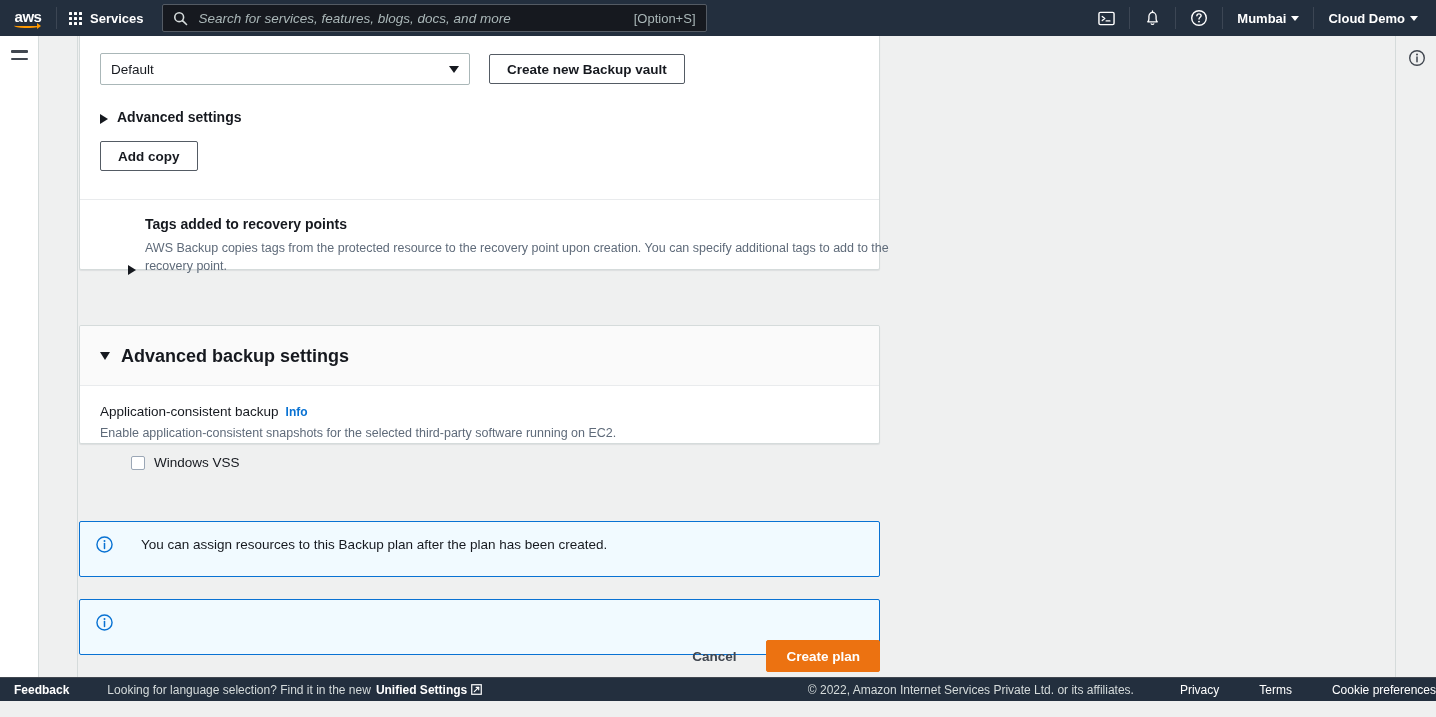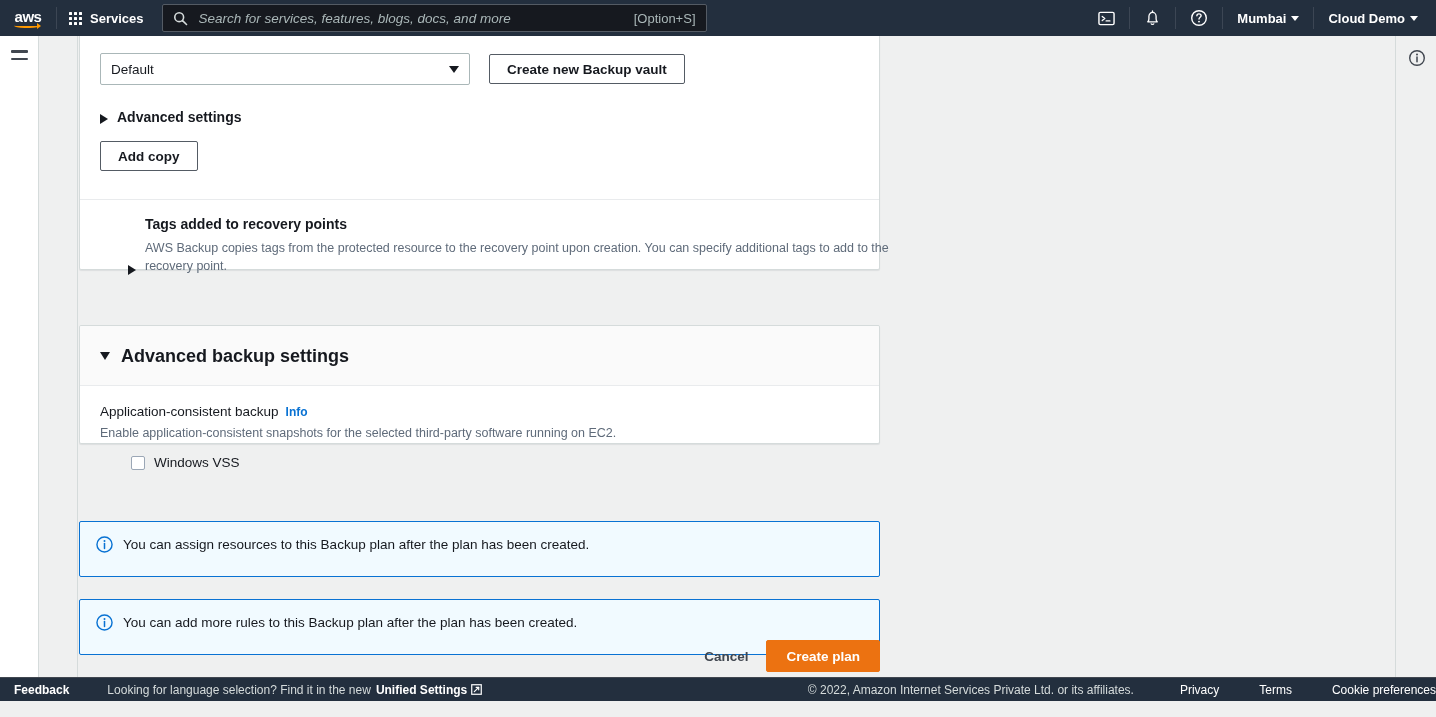--- a/index.html
+++ b/index.html
@@ -222,21 +222,21 @@
   .checkbox-label { font-size: 13.5px; color: #16191f; }
 
   
   .alert {
     background: #f1faff;
     border: 1px solid #0972d3;
     border-radius: 2px;
     display: flex; align-items: flex-start; gap: 10px;
     padding: 14px 16px;
   }
-  .alert-text { font-size: 13.5px; color: #16191f; line-height: 1.4; }
+  .alert-text { font-size: 13.5px; color: #16191f; line-height: 1.4; margin-left: 18px; }
 
   
   #footer {
     position: absolute; left: 0; bottom: 16px;
     width: 1436px; height: 24px;
     background: #232f3e;
     display: flex; align-items: center;
     font-size: 12px;
     border-top: 1px solid #414750;
   }
@@ -400,24 +400,23 @@
       </svg>
       <span class="alert-text">You can assign resources to this Backup plan after the plan has been created.</span>
     </div>
 
     <div class="alert" style="position:absolute; left:0; top:563px; width:801px; height:56px;">
       <svg width="17" height="17" viewBox="0 0 18 18" style="flex:0 0 17px; margin-top:0px;">
         <circle cx="9" cy="9" r="8" fill="none" stroke="#0972d3" stroke-width="1.5"></circle>
         <circle cx="9" cy="5.3" r="1.05" fill="#0972d3"></circle>
         <line x1="9" y1="7.9" x2="9" y2="13.2" stroke="#0972d3" stroke-width="1.6" stroke-linecap="round"></line>
       </svg>
-      <span class="alert-text">You can add more rules to this Backup plan after the plan has been created.</span>
-    </div>
-
-    <div style="position:absolute; left:0; top:604px; width:801px; display:flex; justify-content:flex-end; align-items:center; ">
+    </div>
+
+    <div style="position:absolute; left:0; top:604px; width:801px; display:flex; justify-content:flex-end; align-items:center; gap:12px;">
       <button class="btn-link">Cancel</button>
       <button class="btn-primary">Create plan</button>
     </div>
 
   </div>
 </div>
 
 <div id="footer">
   <div class="f-left">
     <a class="f-link" style="margin-left:14px;">Feedback</a>

